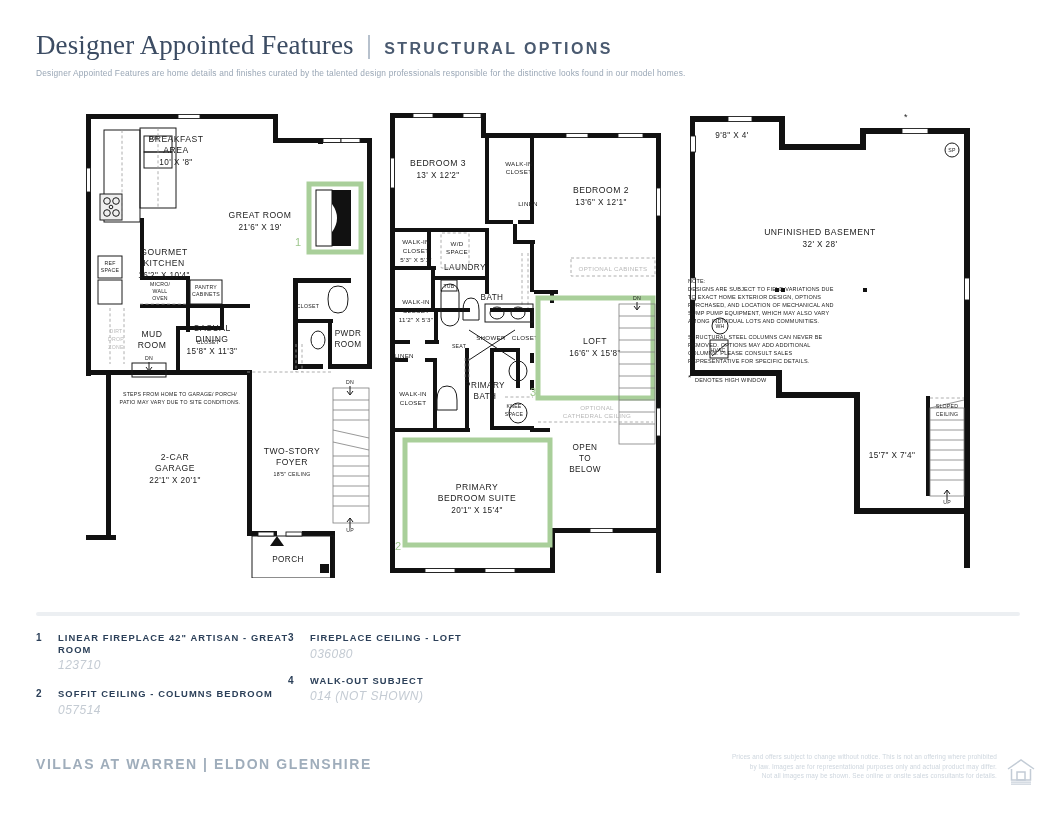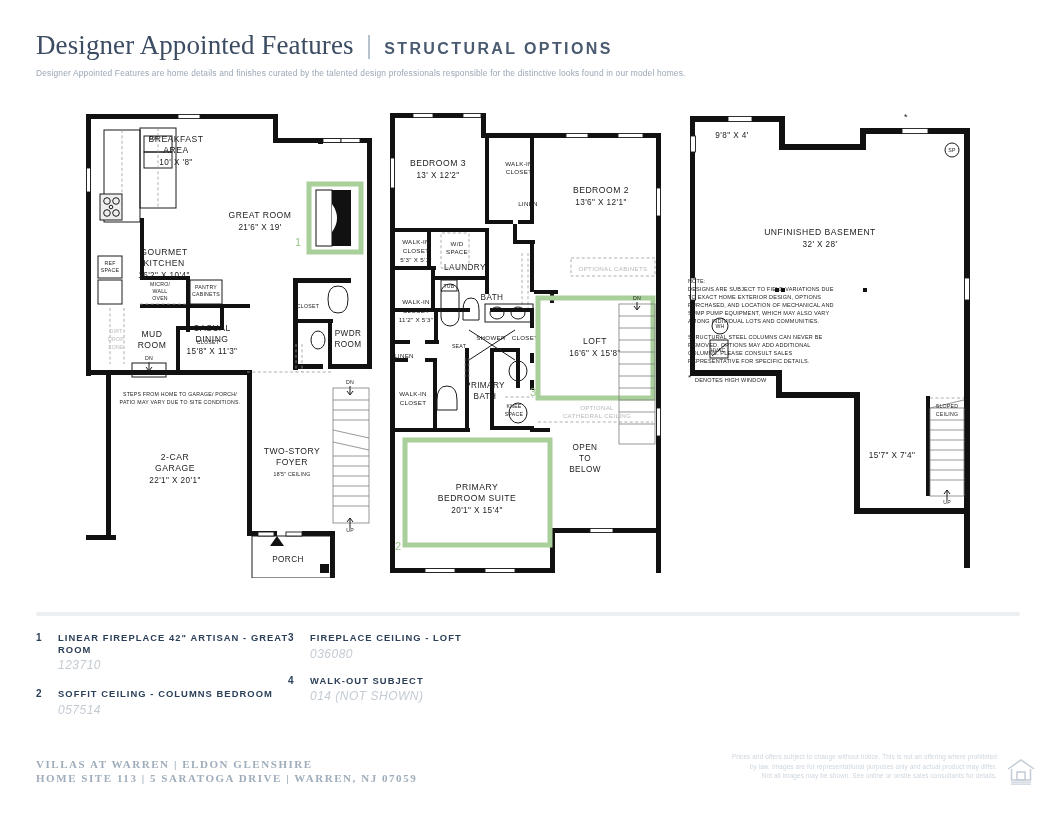--- a/index.html
+++ b/index.html
@@ -60,21 +60,21 @@
   .legend-txt{
     margin-left:22px;font-size:9.4px;font-weight:bold;color:#2c4059;
     letter-spacing:1.05px;line-height:11.5px;
   }
   .legend-code{
     margin-left:22px;margin-top:3px;font-size:12px;color:#c4cbd3;letter-spacing:.5px;font-style:italic;
   }
 
   
   #footer-left{left:36px;top:757px;}
-  .foot-line{font-size:11px;letter-spacing:1.55px;color:#9fadbb;line-height:14px;font-weight:bold;font-family:Liberation Serif, serif;}
+  .foot-line{font-size:14px;letter-spacing:1.55px;color:#9fadbb;line-height:14px;font-weight:bold;}
   #footer-right{right:58px;top:752px;width:320px;text-align:right;}
   .disc{font-size:6.4px;letter-spacing:.12px;color:#ced6de;line-height:9.6px;}
   #eho{right:18px;top:756px;width:32px;height:30px;}
 </style>
 </head>
 <body>
 
 <div class="abs" id="header">
   <div id="title-row">
     <span id="main-title">Designer Appointed Features</span>
@@ -550,21 +550,20 @@
     <div class="legend-item" style="margin-top:14px;">
       <div class="legend-num">4</div>
       <div class="legend-txt">WALK-OUT SUBJECT</div>
       <div class="legend-code">014 (NOT SHOWN)</div>
     </div>
   </div>
 </div>
 
 <div class="abs" id="footer-left">
   <div class="foot-line">VILLAS AT WARREN  |  ELDON GLENSHIRE</div>
-  <div class="foot-line">HOME SITE 113  |  5 SARATOGA DRIVE  |  WARREN, NJ 07059</div>
 </div>
 
 <div class="abs" id="footer-right">
   <div class="disc">Prices and offers subject to change without notice. This is not an offering where prohibited</div>
   <div class="disc">by law. Images are for representational purposes only and actual product may differ.</div>
   <div class="disc">Not all images may be shown. See online or onsite sales consultants for details.</div>
 </div>
 
 <svg class="abs" id="eho" viewBox="0 0 32 30">
   <g fill="none" stroke="#c3ccd6" stroke-width="1.5">

